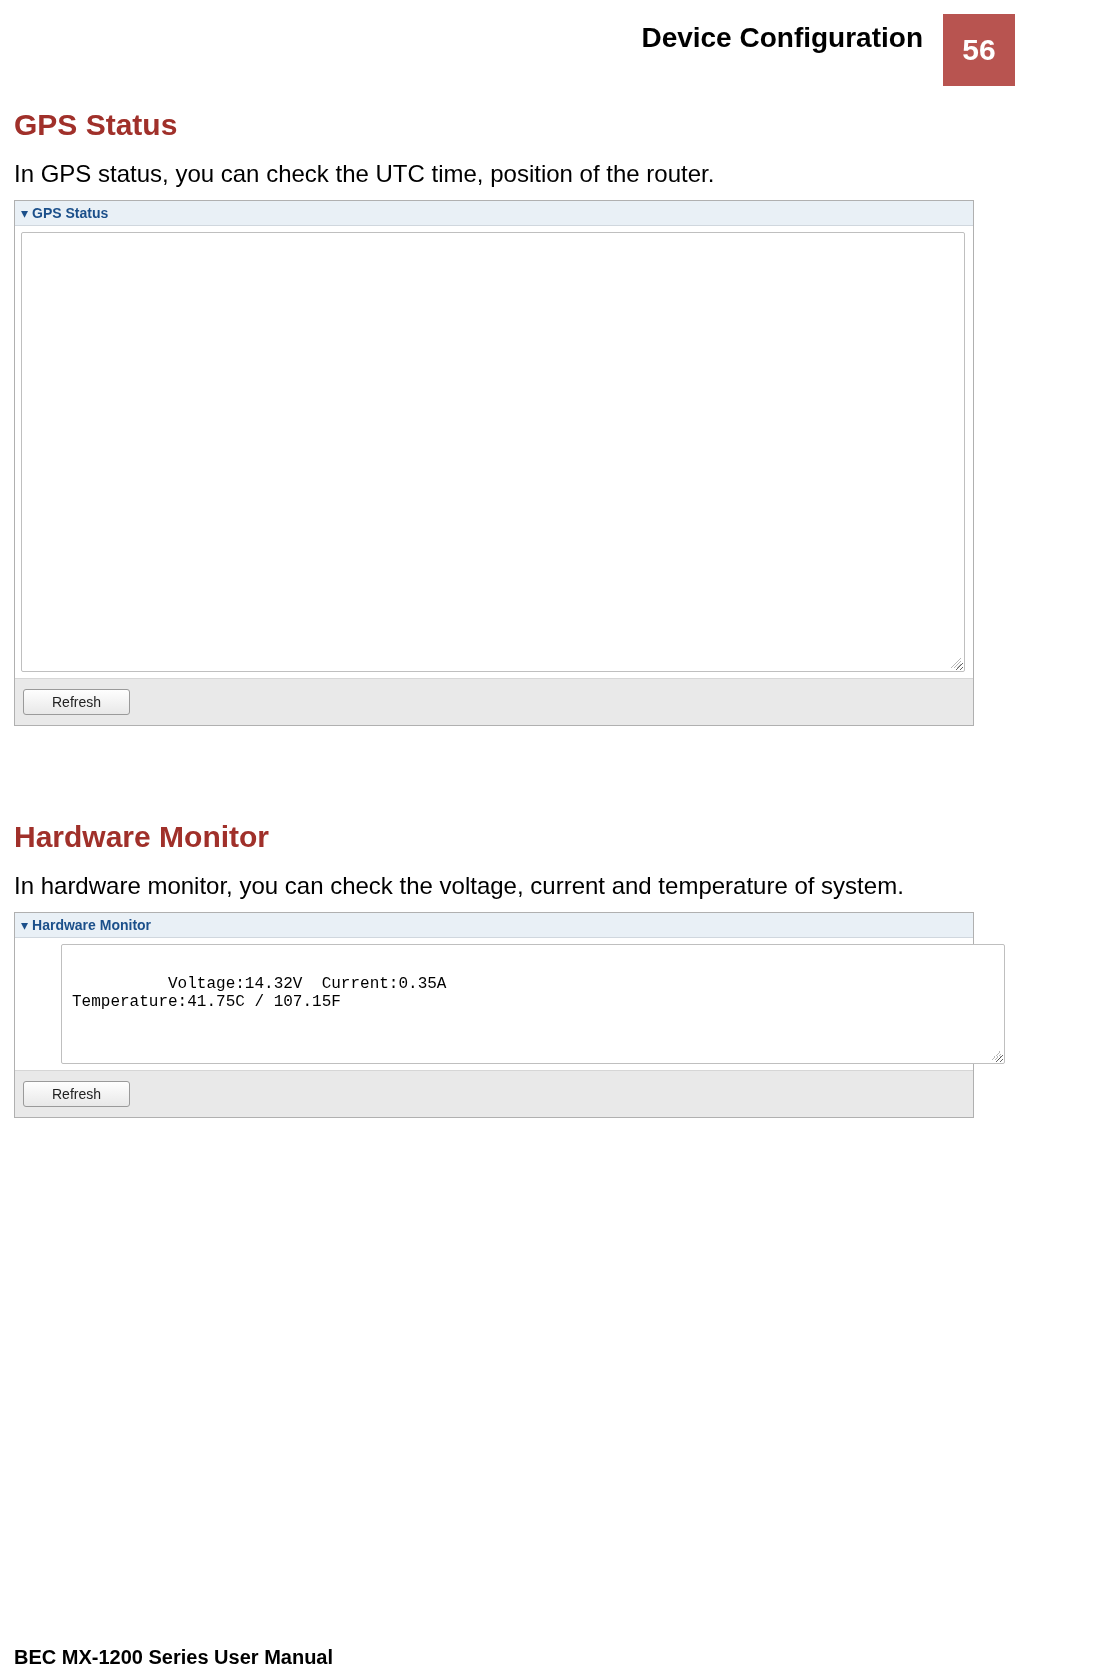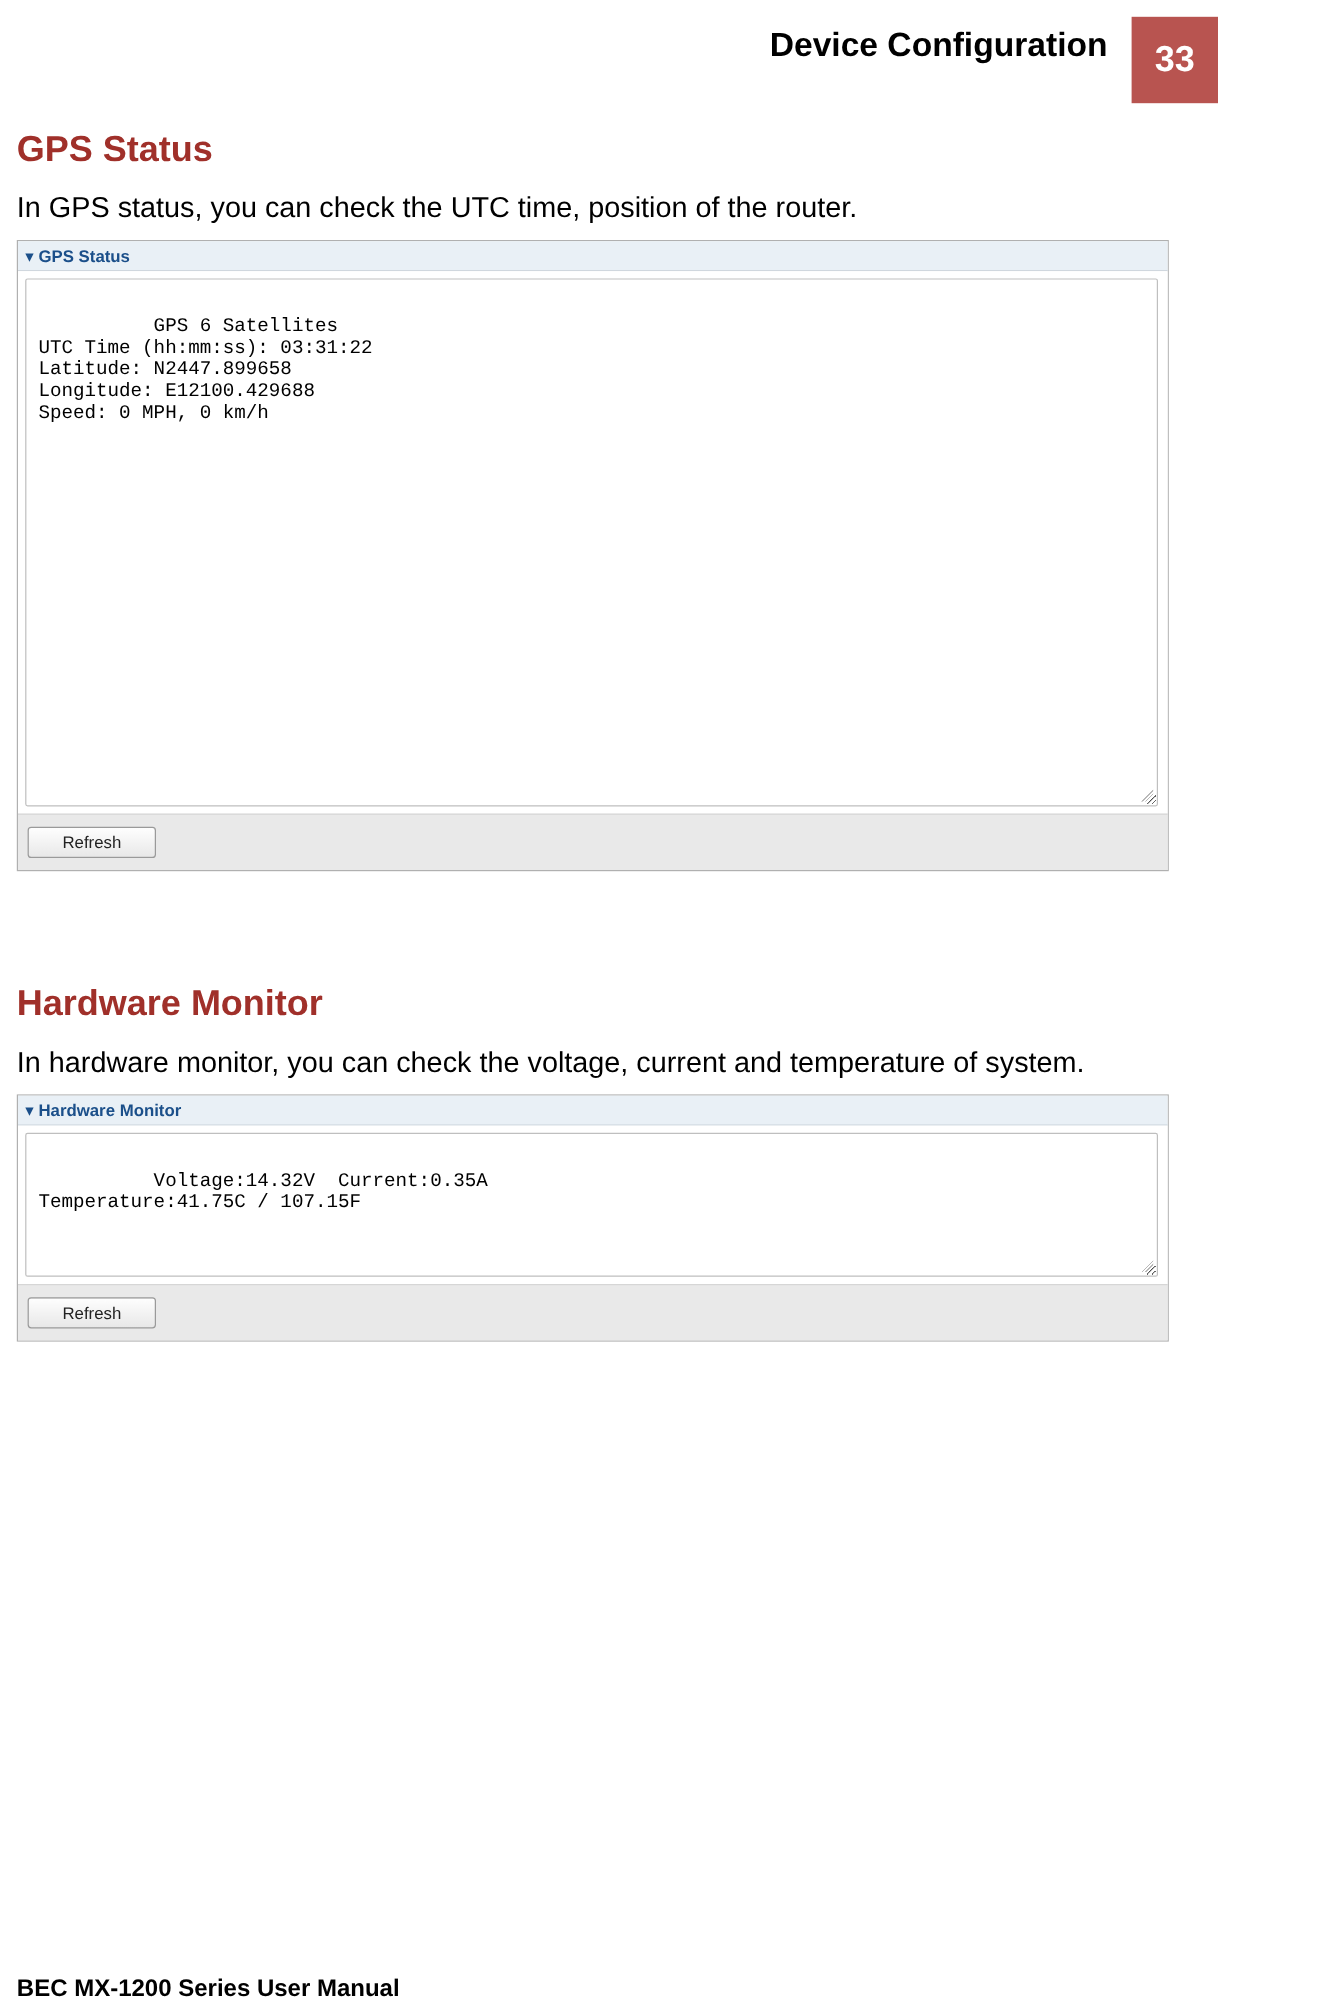--- a/index.html
+++ b/index.html
@@ -17,61 +17,56 @@
   .panel-header { background: #e9f0f6; border-bottom: 1px solid #d0d7de; padding: 4px 6px; display: flex; align-items: center; }
   .panel-header .caret { color: #1b4f8a; font-size: 14px; margin-right: 4px; }
   .panel-header .title { color: #1b4f8a; font-weight: bold; font-size: 14px; }
   .panel-body { padding: 6px; background: #ffffff; }
   .textarea-like {
     width: 944px; background: #fff; border: 1px solid #bfbfbf; border-radius: 2px;
     font-family: "Courier New", monospace; font-size: 16px; color: #000;
     padding: 12px 10px; resize: both; overflow: auto; white-space: pre; position: relative;
   }
   .textarea-like.large { height: 440px; }
-  .textarea-like.small { height: 120px; }
+  .textarea-like.small { height: 120px; margin-left: 40px; }
   .resize-handle { position: absolute; right: 1px; bottom: 1px; width: 14px; height: 14px; }
   .resize-handle::before { content: ""; position: absolute; right: 2px; bottom: 2px; width: 10px; height: 10px;
     background: linear-gradient(135deg, transparent 0 50%, #b8b8b8 50% 55%, transparent 55% 65%, #b8b8b8 65% 70%, transparent 70% 80%, #b8b8b8 80% 85%, transparent 85% 100%);
   }
   .panel-footer { background: #e9e9e9; border-top: 1px solid #d6d6d6; padding: 10px 8px; }
   .btn { display: inline-block; background: linear-gradient(#fefefe, #e8e8e8); border: 1px solid #9a9a9a; border-radius: 3px; padding: 4px 28px; font-size: 14px; color: #222; cursor: pointer; }
   .spacer-lg { height: 90px; }
   .footer { position: absolute; left: 14px; bottom: 8px; font-size: 20px; font-weight: bold; color: #000; }
 </style>
 </head>
 <body>
 
 <div class="page">
 
   <div class="header-row">
     <div class="header-text">
       <div class="header-line1">Device Configuration</div>
     </div>
     <div class="page-badge">
-      <span>33</span>
+      <span>56</span>
     </div>
   </div>
 
   <div class="content">
 
     <h2 class="section-title">GPS Status</h2>
     <p class="section-desc">In GPS status, you can check the UTC time, position of the router.</p>
 
     <div class="panel">
       <div class="panel-header">
         <span class="caret">▾</span>
         <span class="title">GPS Status</span>
       </div>
       <div class="panel-body">
         <div class="textarea-like large">
-          <span>GPS 6 Satellites
-UTC Time (hh:mm:ss): 03:31:22
-Latitude: N2447.899658
-Longitude: E12100.429688
-Speed: 0 MPH, 0 km/h</span>
           <div class="resize-handle"></div>
         </div>
       </div>
       <div class="panel-footer">
         <button class="btn">Refresh</button>
       </div>
     </div>
 
     <div class="spacer-lg"></div>
 

